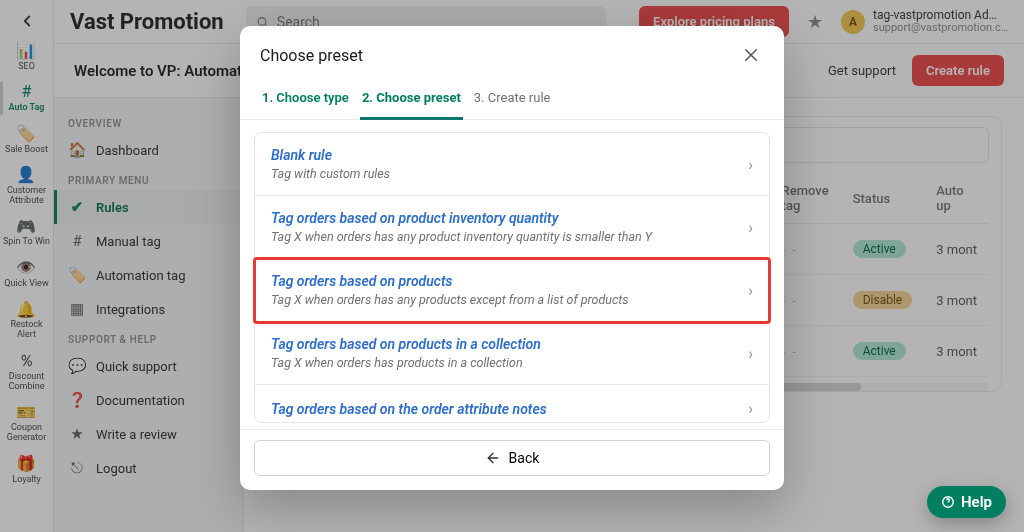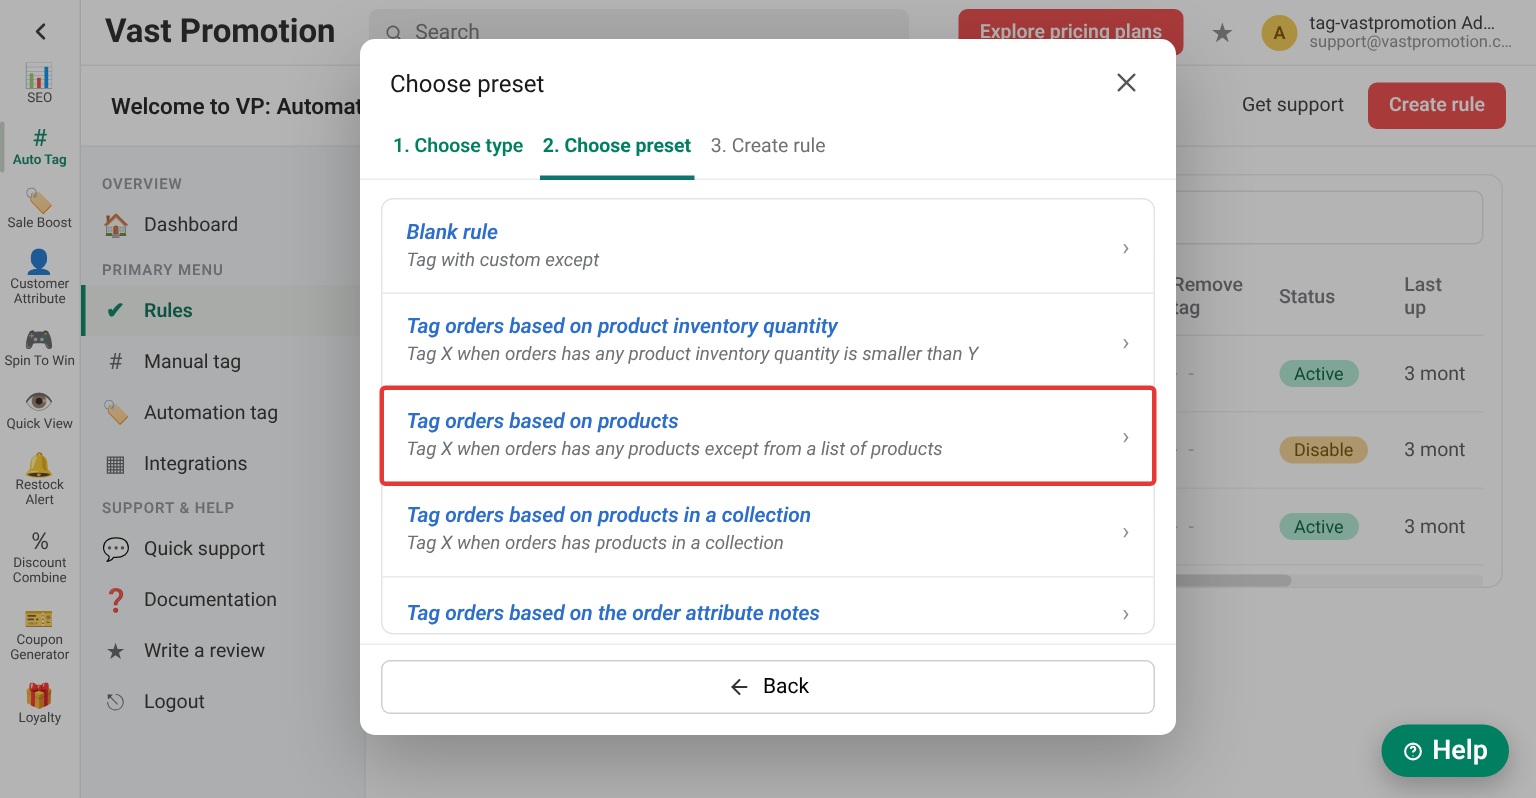--- a/index.html
+++ b/index.html
@@ -75,21 +75,21 @@
   .preset:last-child { border-bottom:none; }
   .preset .txt { display:flex; flex-direction:column; gap:3px;font-style:italic; }
   .preset .title { color:#2c6ecb; font-size:14px; font-weight:600; }
   .preset .desc { color:#6d7175; font-size:12.5px; }
   .preset.hl { outline:3px solid #e53935; outline-offset:-1px; border-radius:2px; }
   .chev { color:#8c9196; }
 
   .modal-foot { padding:10px 14px 14px; border-top:1px solid #ececec; }
   .back-btn { width:100%; border:1px solid #d0d0d0; background:#fff; border-radius:6px; height:36px; display:flex; align-items:center; justify-content:center; gap:8px; font-size:14px; cursor:pointer; }
 
-  .help-pill { position:absolute; right:18px; bottom:14px; background:#008060; color:#fff; border-radius:18px; padding:7px 14px; font-size:18px; font-weight:600; display:flex; align-items:center; gap:6px; cursor:pointer; box-shadow:0 6px 18px rgba(0,0,0,.25); }
+  .help-pill { position:absolute; right:18px; bottom:14px; background:#008060; color:#fff; border-radius:18px; padding:7px 14px; font-size:15px; font-weight:600; display:flex; align-items:center; gap:6px; cursor:pointer; box-shadow:0 6px 18px rgba(0,0,0,.25); }
 </style>
 </head>
 <body>
 
 <div class="app">
 
   <div class="rail">
     <div class="back">
       <svg width="18" height="18" viewBox="0 0 24 24" fill="none" stroke="#333" stroke-width="2.4" stroke-linecap="round" stroke-linejoin="round">
           <path d="M15 18l-6-6 6-6"></path>
@@ -214,21 +214,21 @@
 
       <div class="page">
         <div class="table-wrap">
           <div style="height:36px;border:1px solid #e4e4e4;border-radius:6px;margin-bottom:10px"></div>
           <table class="table">
             <thead>
                 <tr>
               <th style="width:560px"></th>
               <th>Remove tag</th>
               <th>Status</th>
-              <th>Last up</th>
+              <th>Auto up</th>
             </tr>
               </thead>
             <tbody>
               <tr>
                   <td></td>
                   <td><span class="dash">- -</span></td>
                   <td><span class="badge active">Active</span></td>
                   <td>3 mont</td>
                 </tr>
               <tr>
@@ -267,21 +267,21 @@
       <div class="steps">
         <div class="step done">1. Choose type</div>
         <div class="step active">2. Choose preset</div>
         <div class="step">3. Create rule</div>
       </div>
       <div class="preset-list">
         <div class="preset-box">
         <div class="preset">
           <div class="txt">
                 <span class="title">Blank rule</span>
-                <span class="desc">Tag with custom except</span>
+                <span class="desc">Tag with custom rules</span>
               </div>
           <span class="chev">›</span>
         </div>
         <div class="preset">
           <div class="txt">
                 <span class="title">Tag orders based on product inventory quantity</span>
                 <span class="desc">Tag X when orders has any product inventory quantity is smaller than Y</span>
               </div>
           <span class="chev">›</span>
         </div>

